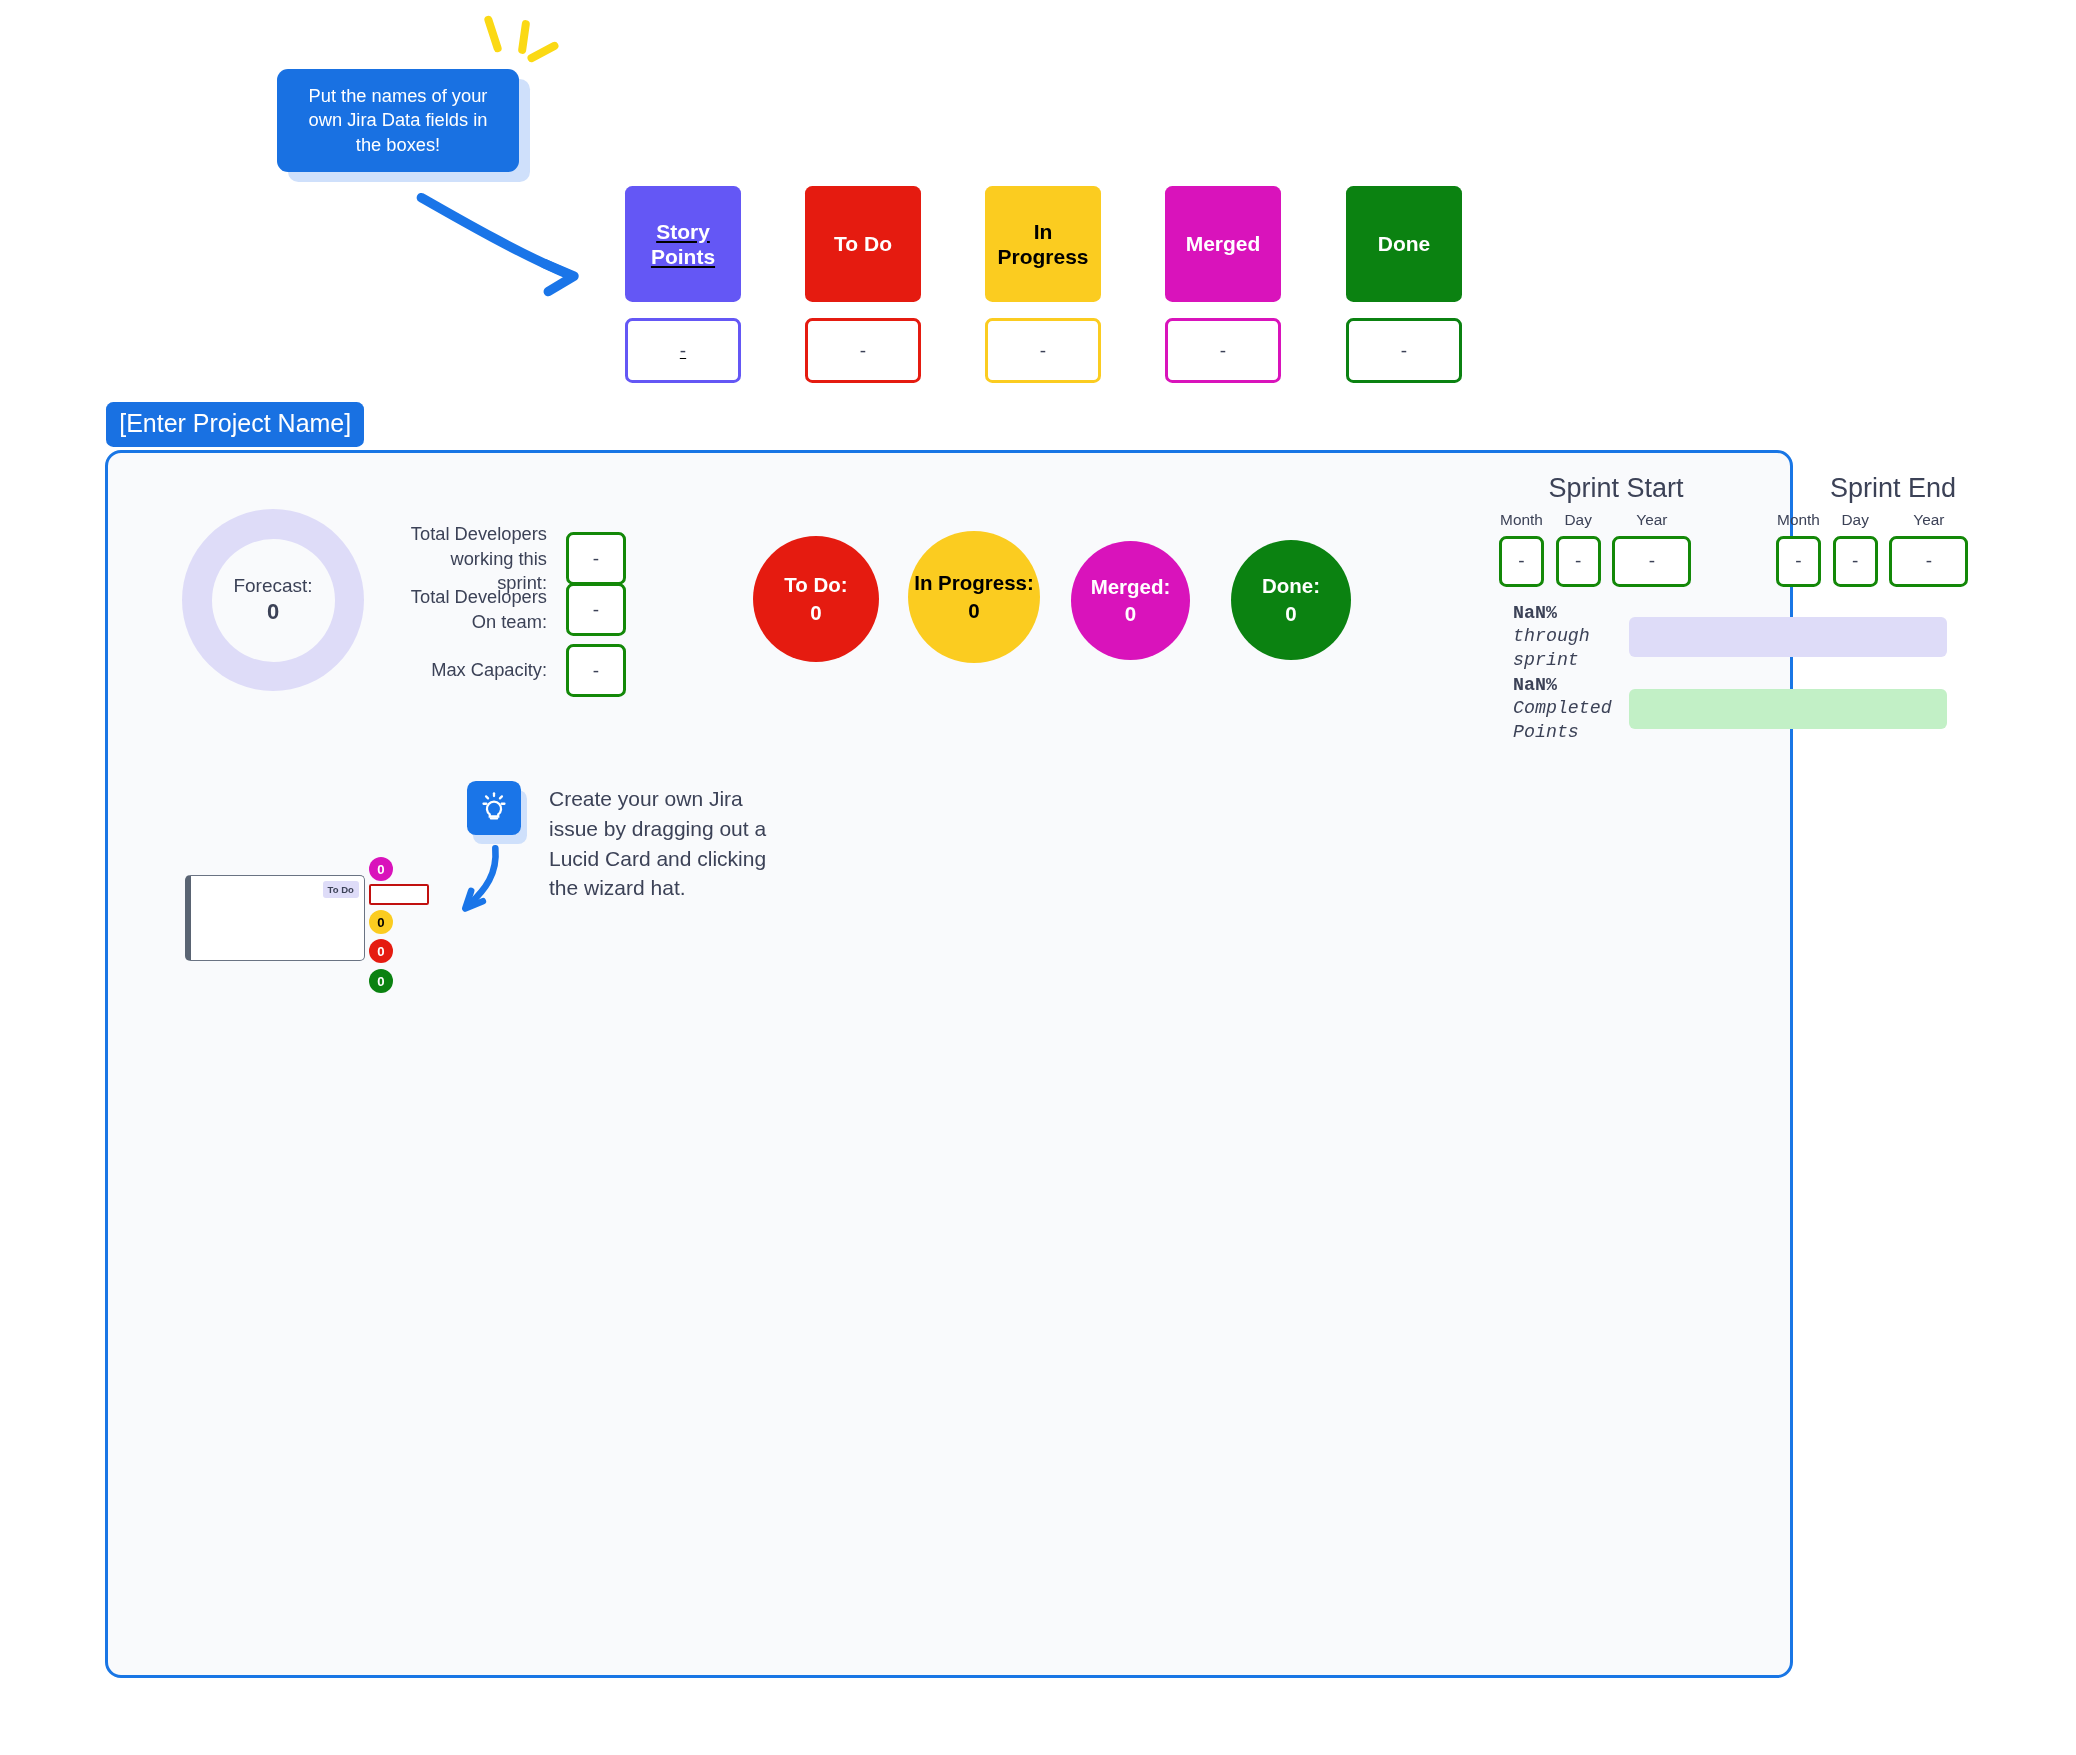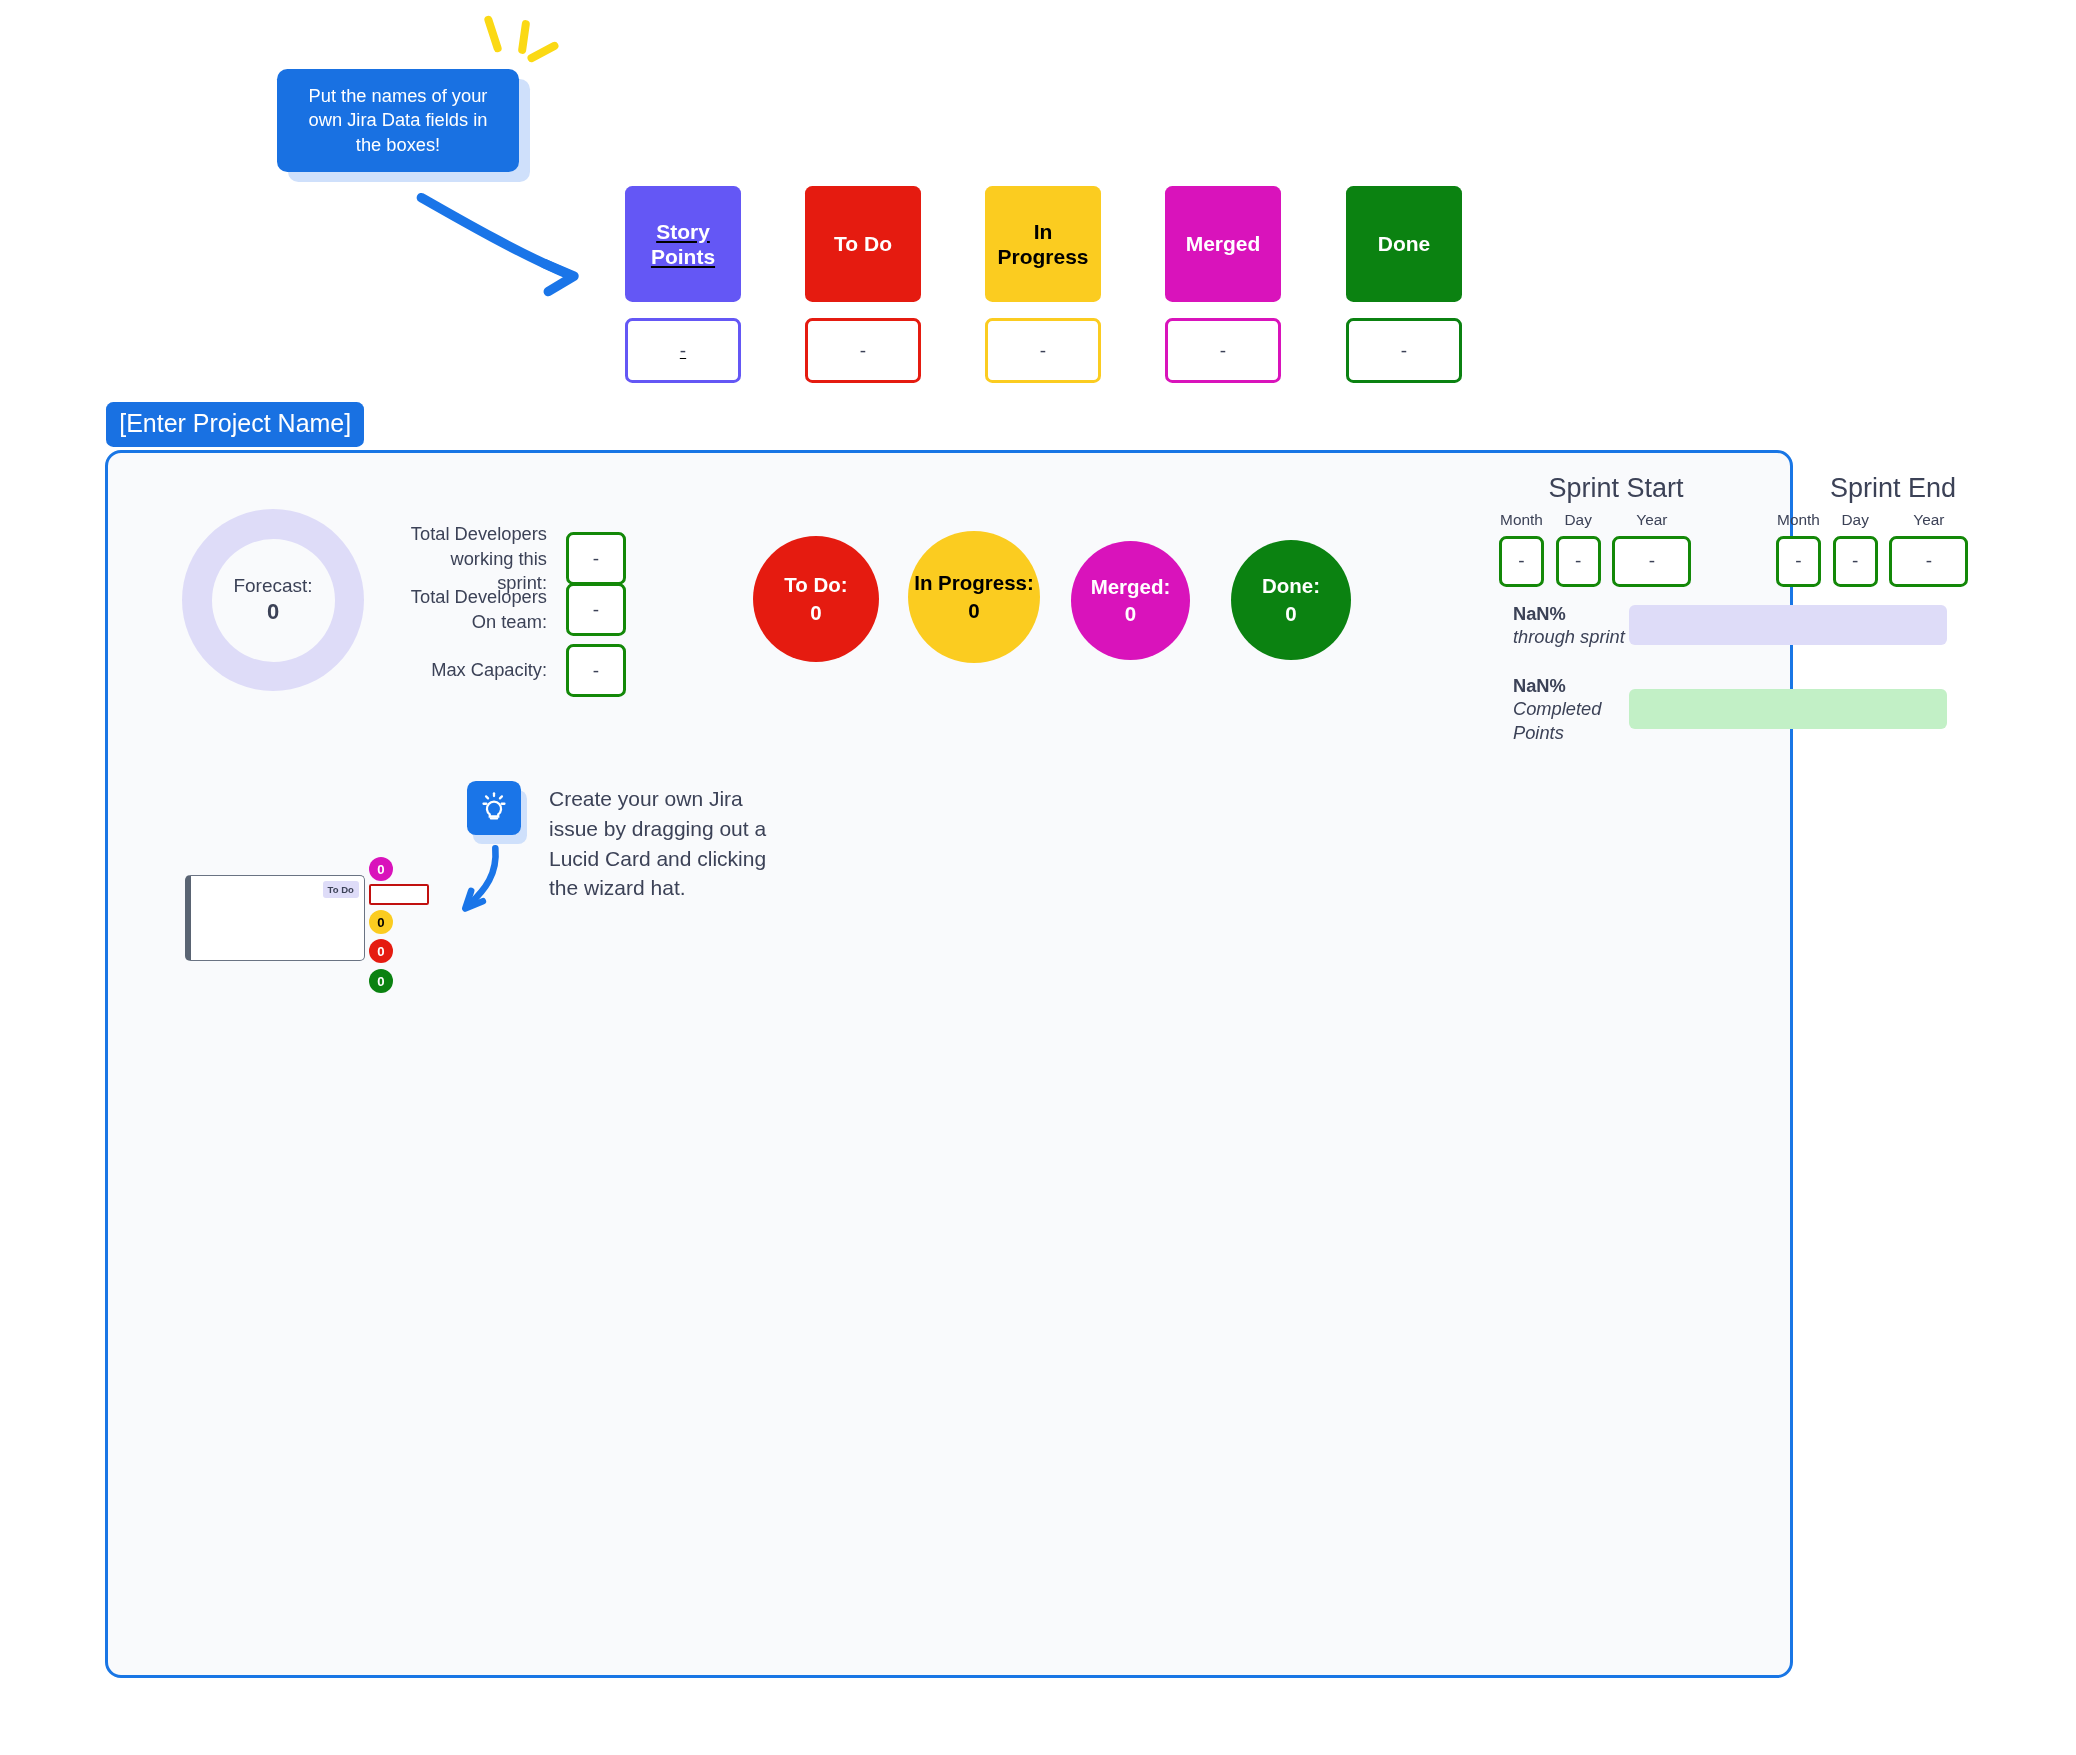--- a/index.html
+++ b/index.html
@@ -146,21 +146,21 @@
     border-radius: 7.3px;
     background: #ffffff;
     height: 51px;
     display: flex; align-items: center; justify-content: center;
     font-size: 19px; color: #3c4257;
   }
   .dbox-sm { width: 45px; }
   .dbox-lg { width: 79px; }
 
   
-  .prog-row { position: absolute; display: flex; align-items: center; }
+  .prog-row { position: absolute; display: flex; align-items: center; font-family: Liberation Mono, monospace; }
   .prog-label {
     width: 116px;
     font-size: 18.3px; line-height: 1.28;
     color: #3c4257; font-style: italic;
   }
   .prog-label b { font-style: normal; }
   .prog-bar { height: 40px; width: 318px; border-radius: 5.9px; }
 
   
   .bulb-shadow {
@@ -213,21 +213,21 @@
 </head>
 <body>
 
 <div id="root">
 
   <div class="spark" style="left:489px;top:14.7px;width:8px;height:38px;transform:rotate(-18deg);"></div>
   <div class="spark" style="left:520px;top:20px;width:8px;height:34px;transform:rotate(8deg);"></div>
   <div class="spark" style="left:539px;top:35px;width:8px;height:34px;transform:rotate(62deg);"></div>
 
   <div class="note-shadow" style="left:288px;top:79px;width:242px;height:103px;"></div>
-  <div class="note" style="left: 277px; top: 69px; width: 242px; height: 103px; background: rgb(25, 113, 226);">
+  <div class="note" style="left: 277px; top: 69px; width: 242px; height: 103px; background: rgb(25, 113, 226); border-radius: 11px;">
     <span>Put the names of your own Jira Data fields in the boxes!</span>
   </div>
 
   <svg style="position:absolute;left:411px;top:183px;width:191px;height:132px;" viewBox="0 0 260 180">
     <path d="M14 20 C70 52 145 95 215 125" stroke="#1a75e8" stroke-width="13" fill="none" stroke-linecap="round"></path>
     <path d="M182 110 L222 127 L187 148" stroke="#1a75e8" stroke-width="13" fill="none" stroke-linecap="round" stroke-linejoin="round"></path>
   </svg>
 
   <div class="field-col" style="left:625px;text-decoration:underline;">
     <div class="field-head" style="background: rgb(100, 87, 245); color: rgb(255, 255, 255); padding: 2.9px 22px;">

